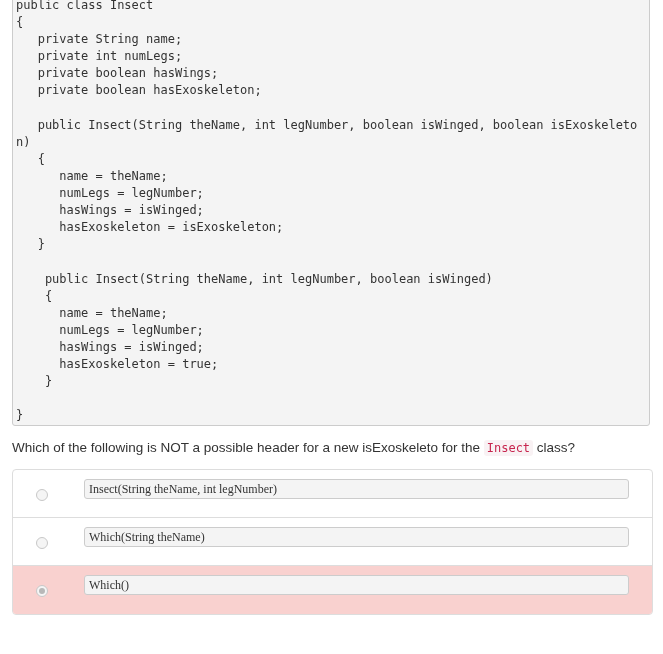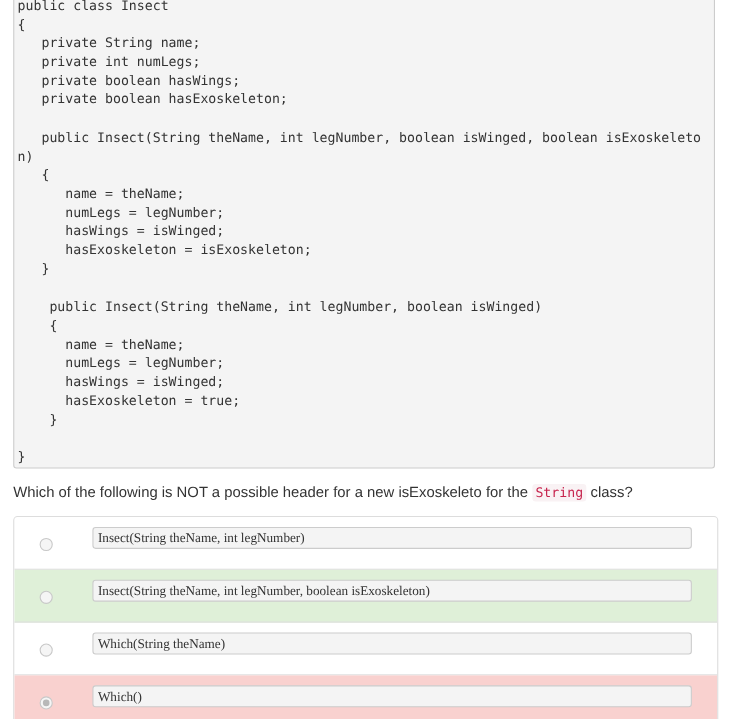--- a/index.html
+++ b/index.html
@@ -71,31 +71,27 @@
       name = theName;
       numLegs = legNumber;
       hasWings = isWinged;
       hasExoskeleton = true;
     }
 
 }</pre>
 </div>
 
 <div class="question">
-  <span>Which of the following is NOT a possible header for a new isExoskeleto for the </span><code class="inline-code">String</code><span> class?</span>
+  <span>Which of the following is NOT a possible header for a new isExoskeleto for the </span><code class="inline-code">Insect</code><span> class?</span>
 </div>
 
 <div class="options">
   <div class="option">
     <span class="radio"></span>
     <div class="option-code">Insect(String theName, int legNumber)</div>
-  </div>
-  <div class="option correct">
-    <span class="radio"></span>
-    <div class="option-code">Insect(String theName, int legNumber, boolean isExoskeleton)</div>
   </div>
   <div class="option">
     <span class="radio"></span>
     <div class="option-code">Which(String theName)</div>
   </div>
   <div class="option incorrect">
     <span class="radio checked"></span>
     <div class="option-code">Which()</div>
   </div>
 </div>

